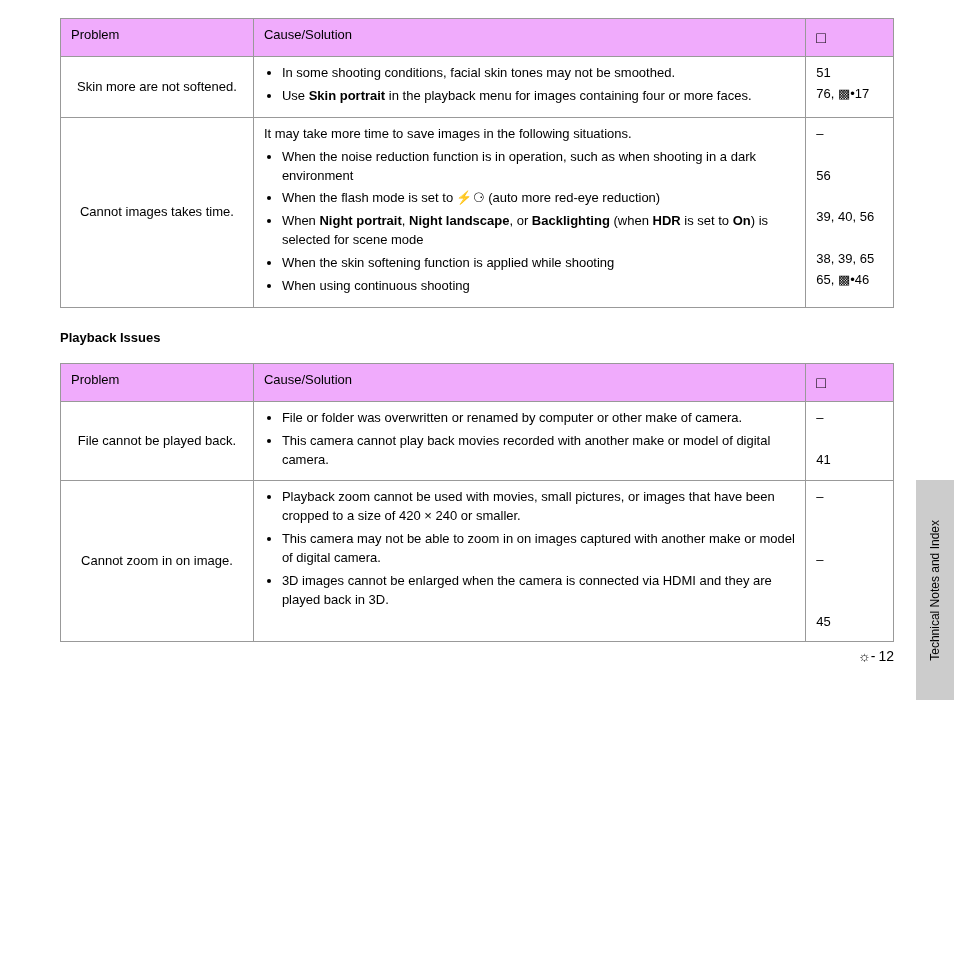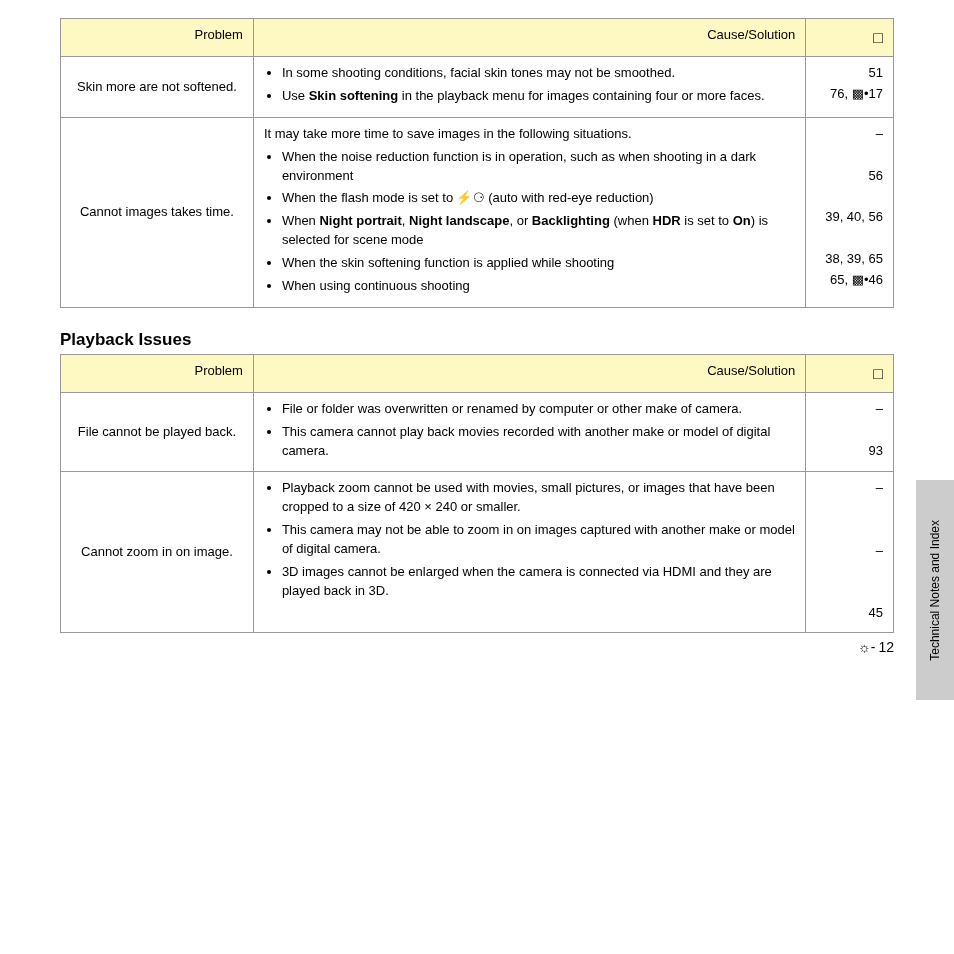--- a/index.html
+++ b/index.html
@@ -22,41 +22,41 @@
       border-collapse: collapse;
       margin-bottom: 0;
     }
     th, td {
       border: 1px solid #999;
       padding: 7px 10px;
       vertical-align: top;
       line-height: 1.45;
     }
     th {
-      background: #fef9c3;
-      text-align: right;
+      background: #f0abfc;
+      text-align: left;
       font-weight: normal;
       font-size: 13px;
     }
     .col-problem { width: 22%; }
     .col-cause { width: 63%; margin-left: 40px; }
     .col-ref-header { width: 10%; }
 
     td.problem-cell {
       text-align: center;
       vertical-align: middle;
     }
     td.ref-cell {
       text-align: center;
       vertical-align: top;
     }
     .section-title {
-      font-size: 17px;
+      font-size: 13px;
       font-weight: bold;
-      margin: 22px 0 4px 0;
+      margin: 22px 0 18px 0;
     }
     ul.cause-list {
       list-style: disc;
       padding-left: 18px;
       margin: 0;
     }
     ul.cause-list li {
       margin-bottom: 4px;
     }
     
@@ -87,21 +87,21 @@
       display: flex;
       align-items: center;
       gap: 3px;
     }
     .sun-icon {
       font-size: 14px;
     }
     
     .ref-line {
       display: block;
-      text-align: right;
+      text-align: left;
       margin-bottom: 2px;
     }
   </style>
 </head>
 <body>
 
 <div class="page-container">
 
   <table>
     <thead>
@@ -113,36 +113,36 @@
         </th>
       </tr>
     </thead>
     <tbody>
 
       <tr>
         <td class="problem-cell">Skin more are not softened.</td>
         <td>
           <ul class="cause-list">
             <li>In some shooting conditions, facial skin tones may not be smoothed.</li>
-            <li>Use <strong>Skin softening</strong> in the playback menu for images containing four or more faces.</li>
+            <li>Use <strong>Skin portrait</strong> in the playback menu for images containing four or more faces.</li>
           </ul>
         </td>
         <td class="ref-cell">
           <span class="ref-line">51</span>
           <span class="ref-line">76, ▩•17</span>
         </td>
       </tr>
 
       <tr>
         <td class="problem-cell">Cannot images takes time.</td>
         <td>
           It may take more time to save images in the following situations.
           <ul class="cause-list" style="margin-top:4px;">
             <li>When the noise reduction function is in operation, such as when shooting in a dark environment</li>
-            <li>When the flash mode is set to ⚡⚆ (auto with red-eye reduction)</li>
+            <li>When the flash mode is set to ⚡⚆ (auto more red-eye reduction)</li>
             <li>When <strong>Night portrait</strong>, <strong>Night landscape</strong>, or <strong>Backlighting</strong> (when <strong>HDR</strong> is set to <strong>On</strong>) is selected for scene mode</li>
             <li>When the skin softening function is applied while shooting</li>
             <li>When using continuous shooting</li>
           </ul>
         </td>
         <td class="ref-cell">
           <span class="ref-line">–</span>
           <span class="ref-line">&nbsp;</span>
           <span class="ref-line">56</span>
           <span class="ref-line">&nbsp;</span>
@@ -173,21 +173,21 @@
         <td class="problem-cell">File cannot be played back.</td>
         <td>
           <ul class="cause-list">
             <li>File or folder was overwritten or renamed by computer or other make of camera.</li>
             <li>This camera cannot play back movies recorded with another make or model of digital camera.</li>
           </ul>
         </td>
         <td class="ref-cell">
           <span class="ref-line">–</span>
           <span class="ref-line">&nbsp;</span>
-          <span class="ref-line">93</span>
+          <span class="ref-line">41</span>
         </td>
       </tr>
 
       <tr>
         <td class="problem-cell">Cannot zoom in on image.</td>
         <td>
           <ul class="cause-list">
             <li>Playback zoom cannot be used with movies, small pictures, or images that have been cropped to a size of 420 × 240 or smaller.</li>
             <li>This camera may not be able to zoom in on images captured with another make or model of digital camera.</li>
             <li>3D images cannot be enlarged when the camera is connected via HDMI and they are played back in 3D.</li>

